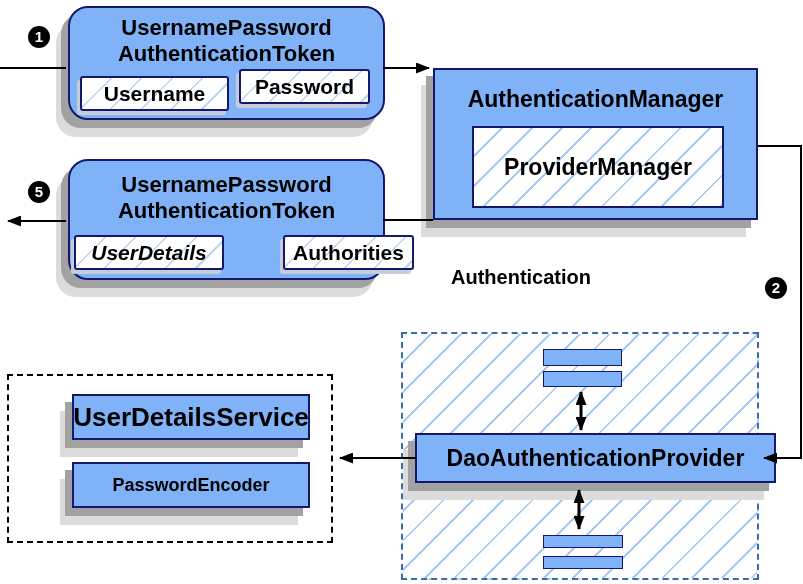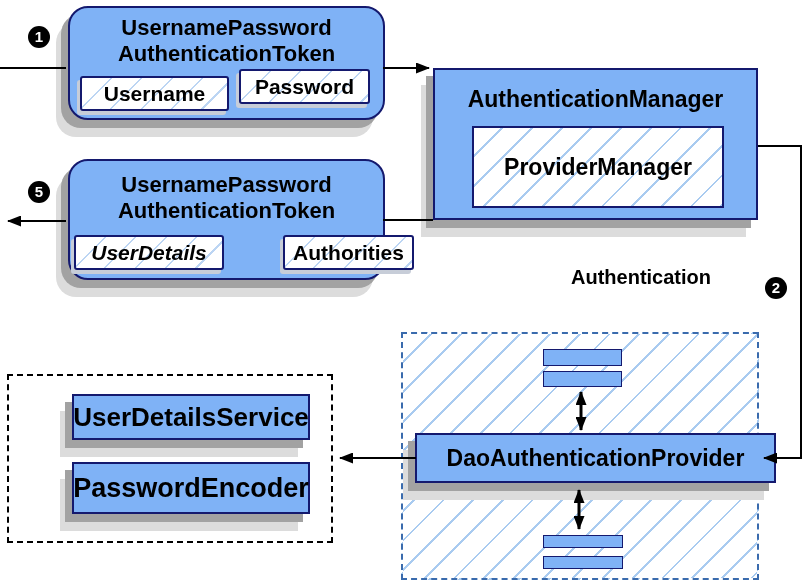--- a/index.html
+++ b/index.html
@@ -31,21 +31,21 @@
   }
   .flexc { display:flex; align-items:center; justify-content:center; font-weight:bold; }
   .step {
     position:absolute; width:22px; height:22px; border-radius:50%;
     background:#000; color:#fff; font-weight:bold; font-size:15px;
     line-height:22px; text-align:center;
   }
   .group-dashed { border:2px dashed #3a6bad; }
   .group-dotted { border:2px dashed #000000; background:#ffffff; }
   .miniRect { background:#7fb2f6; border:1.5px solid #14196e; }
-  .lbl { font-weight:bold; text-align:right; font-size:20px; line-height:27px; }
+  .lbl { font-weight:bold; text-align:left; font-size:20px; line-height:27px; }
   svg.connectors { position:absolute; left:0; top:0; z-index:40; pointer-events:none; }
 </style>
 </head>
 <body>
 
 <div class="canvas">
 
   <div class="step" style="left:28px;top:26px;">1</div>
   <div class="step" style="left:28px;top:181px;">5</div>
   <div class="step" style="left:765px;top:277px;">2</div>
@@ -94,21 +94,21 @@
 
   <div class="abs blue shadow flexc" style="left:415px;top:433px;width:361px;height:50px;font-size:23px;">DaoAuthenticationProvider</div>
 
   <div class="abs miniRect" style="left:543px;top:535px;width:80px;height:13px;"></div>
   <div class="abs miniRect" style="left:543px;top:556px;width:80px;height:13px;"></div>
 
   <div class="abs group-dotted" style="left:7px;top:374px;width:326px;height:169px;"></div>
 
   <div class="abs blue shadow flexc" style="left:72px;top:394px;width:238px;height:46px;font-size:26px;">UserDetailsService</div>
 
-  <div class="abs blue shadow flexc" style="left:72px;top:462px;width:238px;height:52px;font-size:27px;">PasswordEncoder</div>
+  <div class="abs blue shadow flexc" style="left:72px;top:462px;width:238px;height:46px;font-size:18px;">PasswordEncoder</div>
 
   <svg class="connectors" width="803" height="584" viewBox="0 0 803 584" aria-hidden="true">
     <defs>
       <marker id="arr" markerUnits="userSpaceOnUse" markerWidth="14" markerHeight="11" refX="13" refY="5.5" orient="auto-start-reverse">
         <path d="M0,0 L14,5.5 L0,11 Z" fill="#000"></path>
       </marker>
     </defs>
     <path d="M0,68 H66" stroke="#000" stroke-width="2" fill="none"></path>
     <path d="M383,68 H429" stroke="#000" stroke-width="2" fill="none" marker-end="url(#arr)"></path>
     <path d="M383,220 H433" stroke="#000" stroke-width="2" fill="none"></path>

